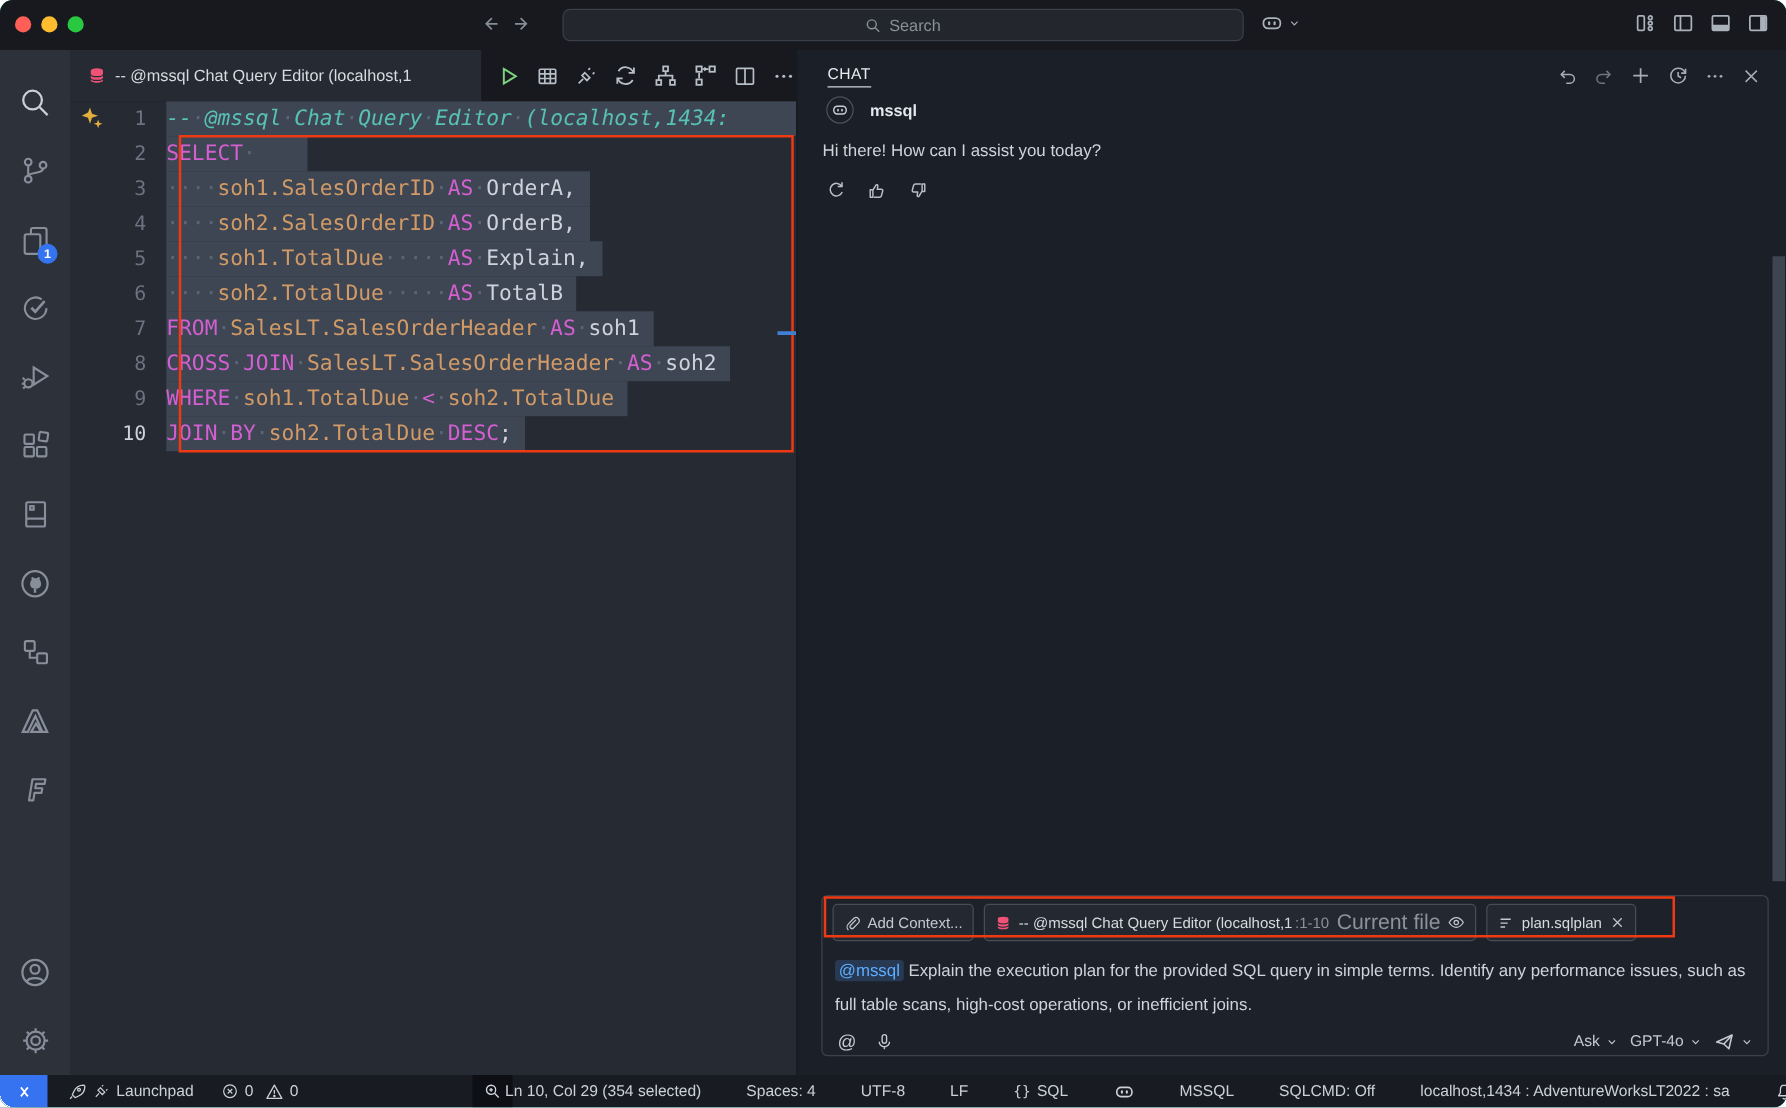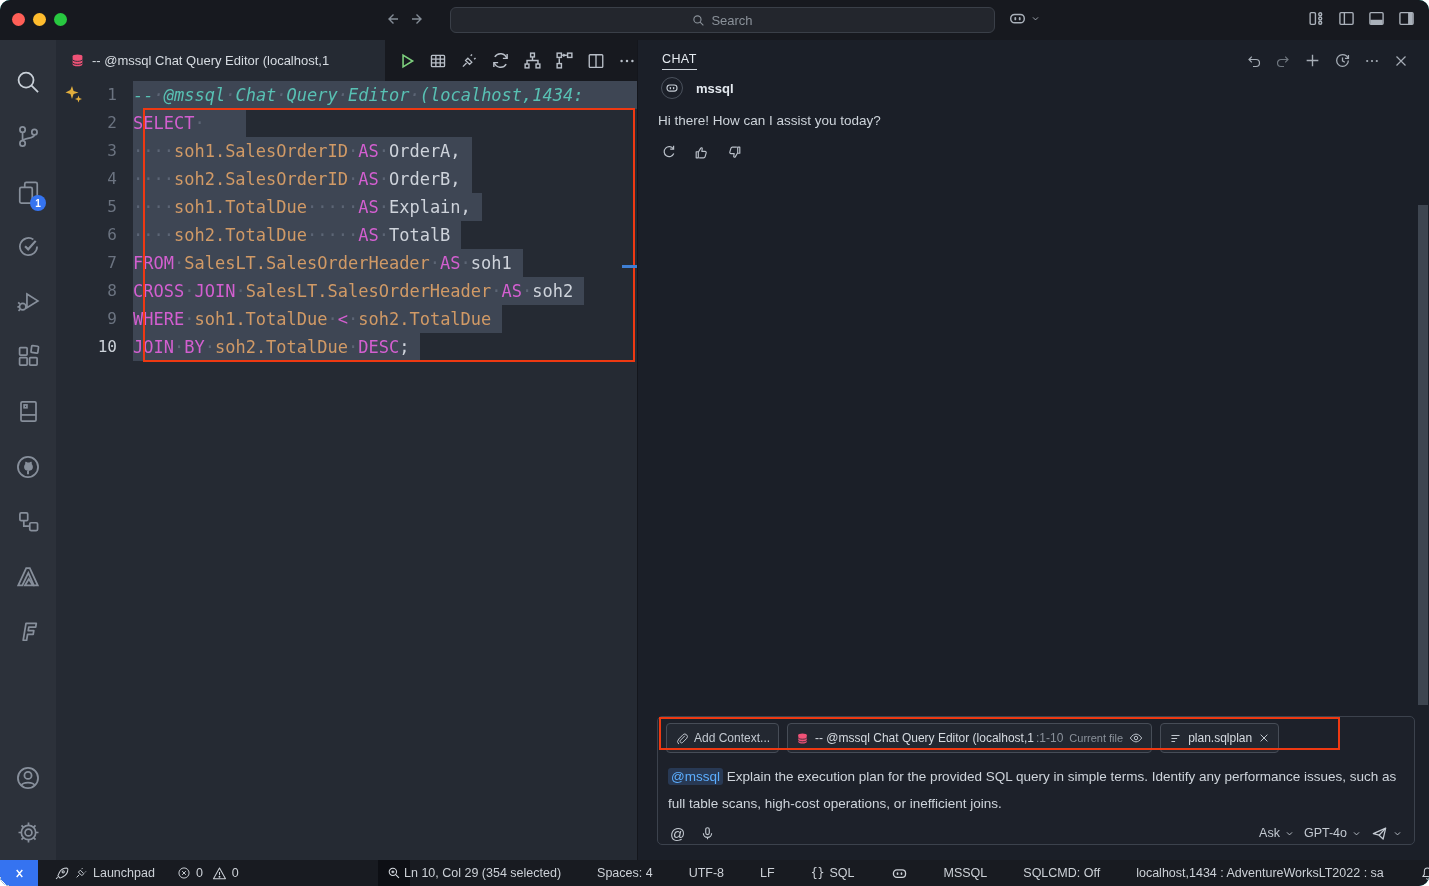--- a/index.html
+++ b/index.html
@@ -54,21 +54,21 @@
   .msg-text{position:absolute;left:20px;top:73px;color:#ced4db;font-size:13.5px}
   .msg-feedback{position:absolute;left:23px;top:104px;display:flex;gap:16px;color:#b9bfc8}
   .chat-scrollbar{position:absolute;left:780px;top:165px;width:10px;height:500px;background:#3e4550;border-radius:0}
 
   
   .chat-input{position:absolute;left:19px;top:676px;width:758px;height:129px;border:1px solid #3c424d;border-radius:5px;background:#1d212a}
   .chips-row{display:flex;align-items:center;gap:8px;padding:6px 8px;position:relative}
   .chip{display:inline-flex;align-items:center;gap:6px;height:23px;padding:14px 8px;border:1px solid #474d57;border-radius:4px;font-size:12px;color:#c3c9d1;background:#232831;white-space:nowrap}
   .chip .t-bright{color:#d6dbe1}
   .chip .t-dim{color:#8b929b}
-  .chip .t-small{font-size:11px;color:#8b929b}
+  .chip .t-small{font-size:17px;color:#8b929b}
   .anno2{position:absolute;left:1px;top:0px;width:681px;height:33px;border:2px solid #ee3912;pointer-events:none}
   .input-text{padding:4px 10px;color:#ced4db;font-size:13.5px;line-height:27px;height:58px;overflow:hidden}
   .mention{color:#5caeff;background:rgba(86,156,255,.20);border-radius:3px;padding:1px 3px}
   .input-actions{display:flex;align-items:center;padding:0 12px;height:32px;color:#c3c9d1}
   .ia-left{display:flex;gap:15px;align-items:center}
   .ia-right{margin-left:auto;display:flex;gap:10px;align-items:center;font-size:12.5px}
   .dd{display:inline-flex;align-items:center;gap:5px}
 
   
   .statusbar{position:absolute;left:0;bottom:0;width:100%;height:26px;background:#181b21;color:#ccd1d7;font-size:12.5px}

